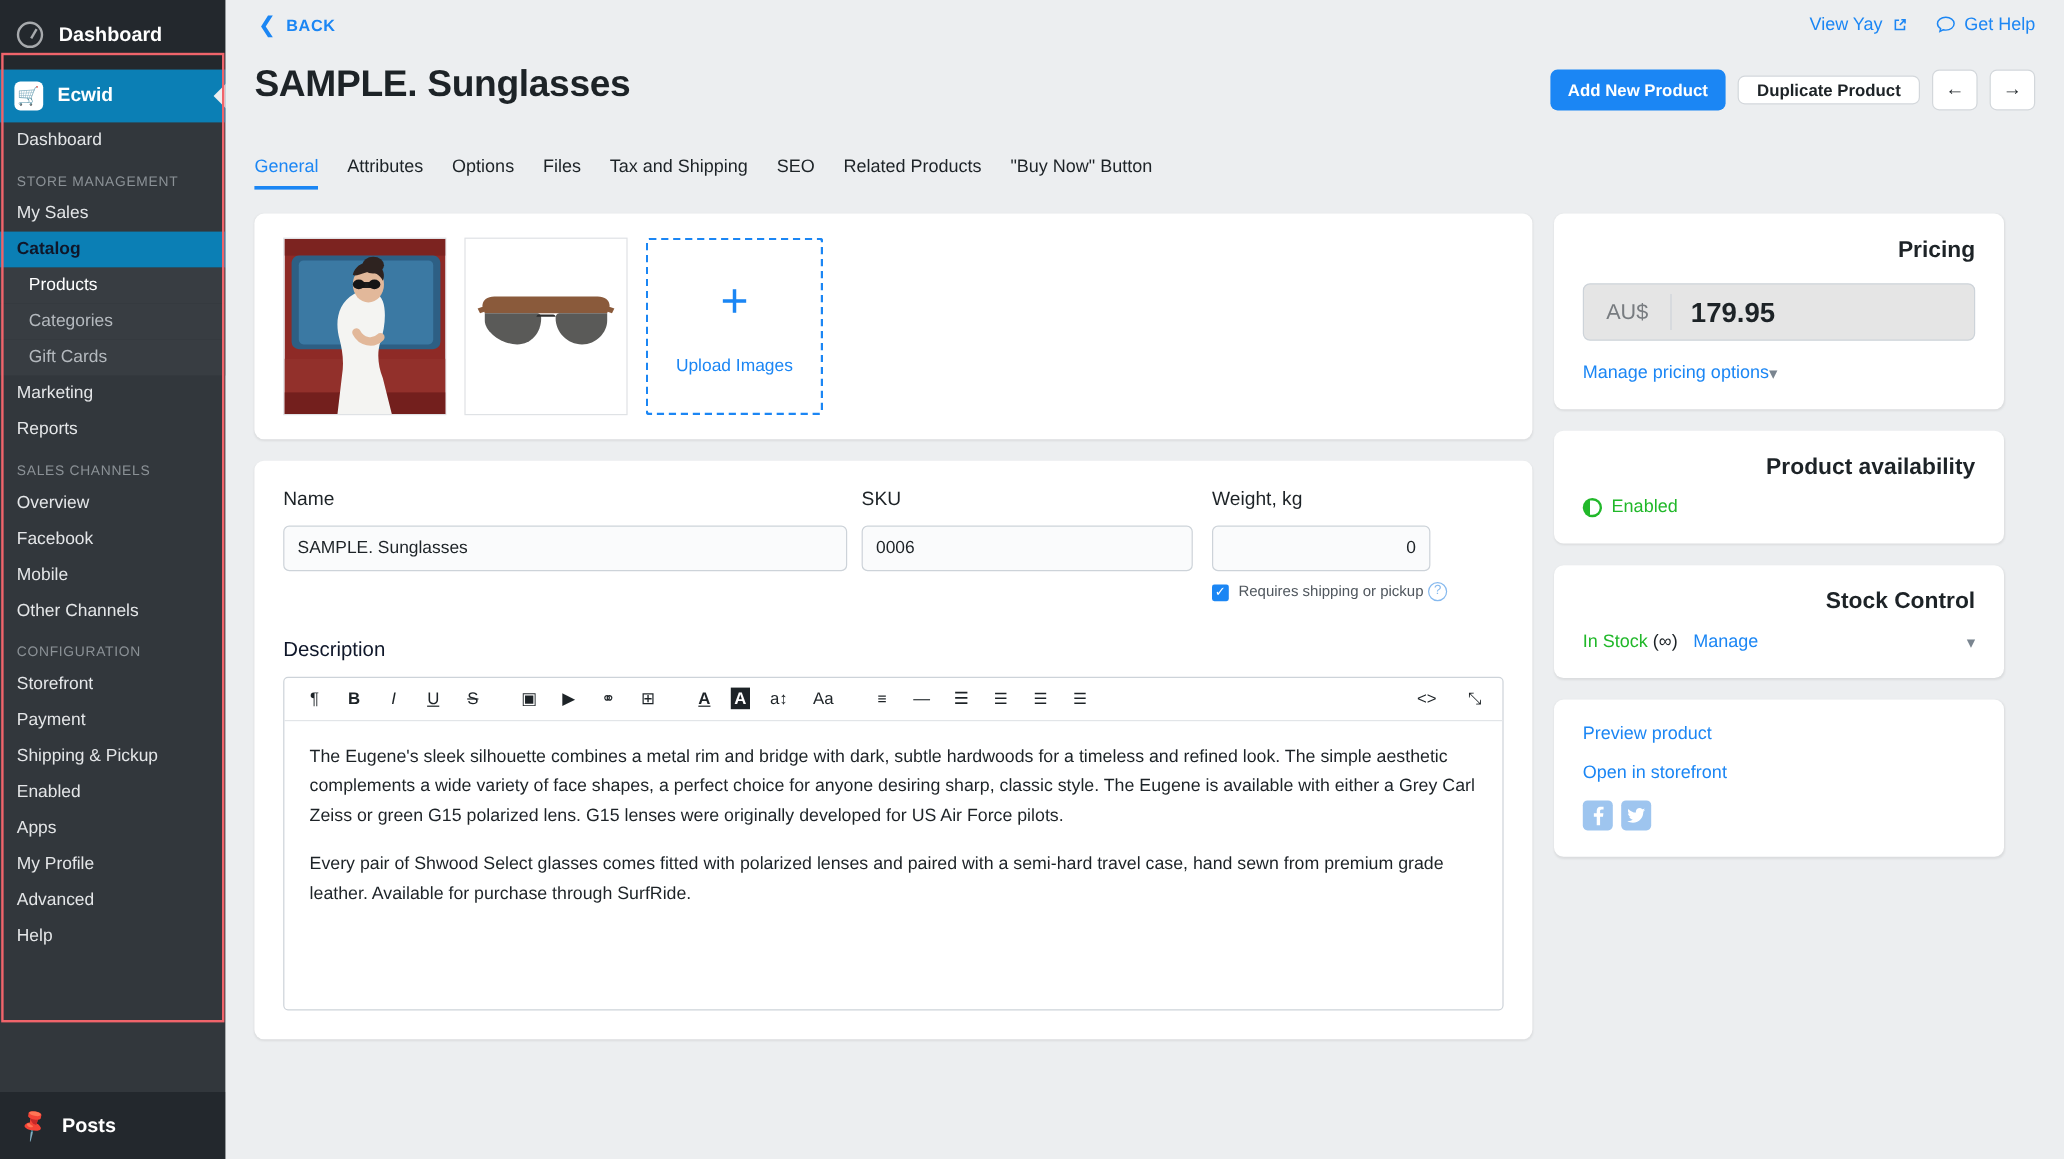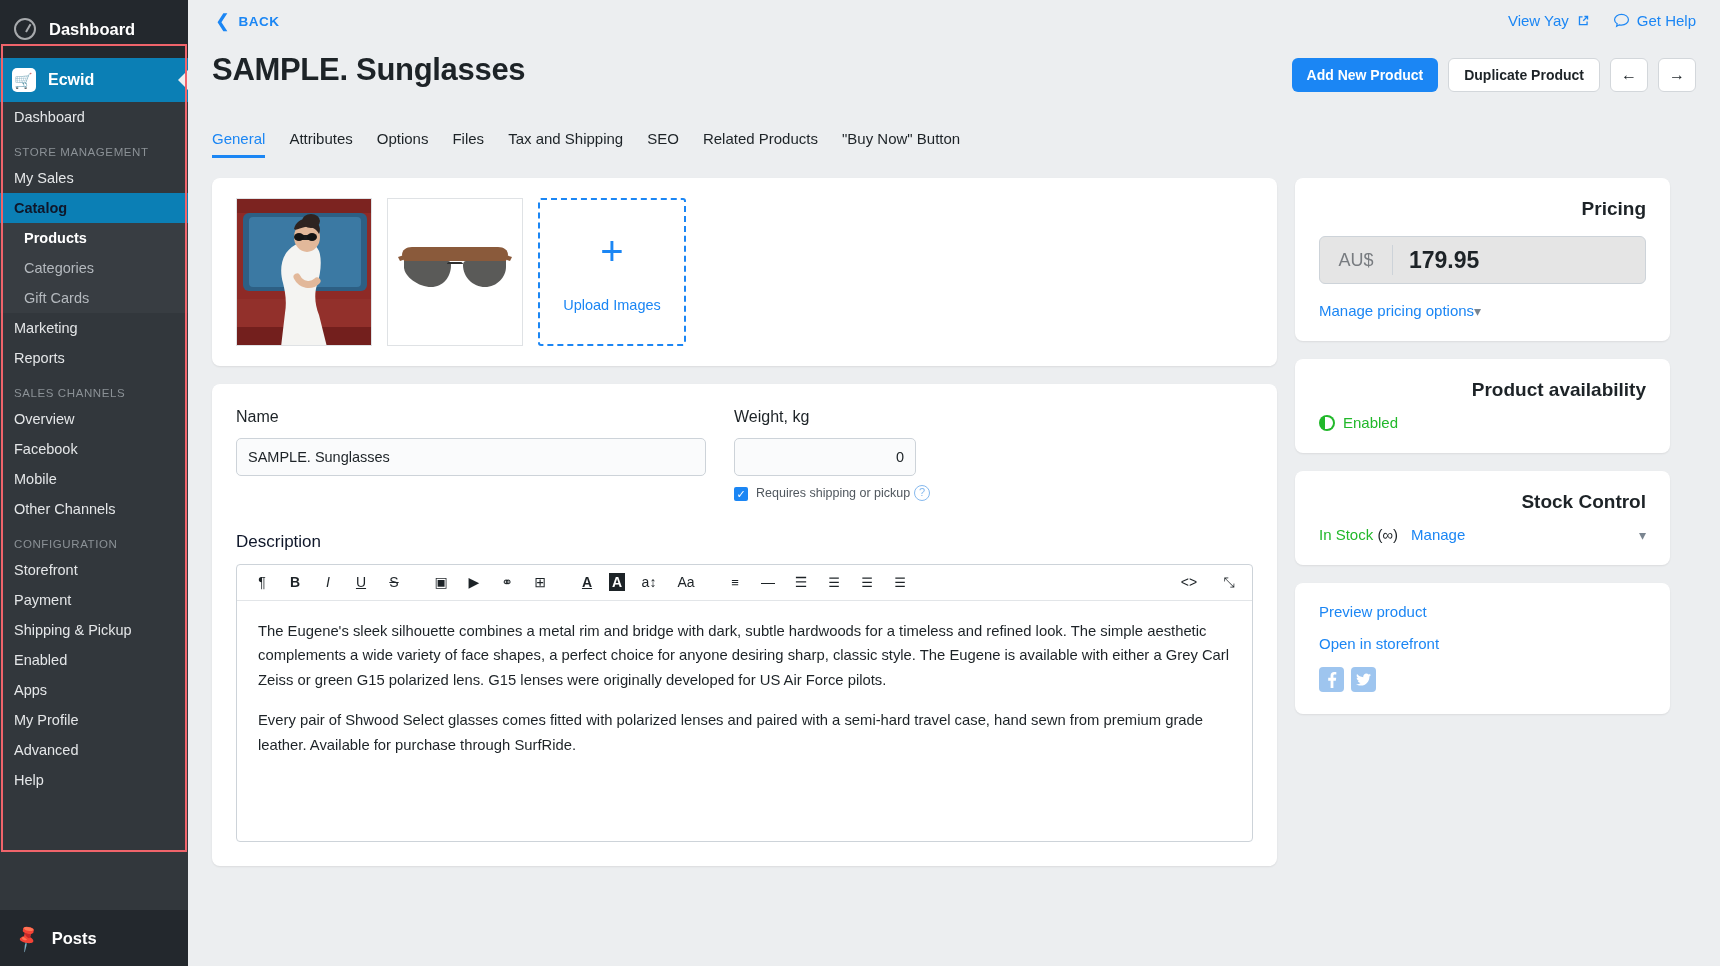--- a/index.html
+++ b/index.html
@@ -44,21 +44,21 @@
     position: absolute; right: -1px; top: 50%; transform: translateY(-50%);
     width: 0; height: 0; border-top: 11px solid transparent;
     border-bottom: 11px solid transparent; border-right: 11px solid #eceef0;
   }
   .sb-item {
     height: 30px; display:flex; align-items:center; padding-left: 14px;
     font-size: 14.5px; color: #e4e6e8; cursor: pointer;
   }
   .sb-item.sel { background: #0b7fb5; color:#0f172a; font-weight: bold; }
   .sb-item.sub { padding-left: 24px; background: #383d42; color:#b4b9be; height: 30px; }
-  .sb-item.sub.active { color:#fff; font-weight:bold; }
+  .sb-item.sub.active { color:#fff; font-weight:normal; }
   .sb-group {
     padding: 14px 0 5px 14px; font-size: 11.5px; letter-spacing: .6px;
     color: #8b9196; text-transform: uppercase;
   }
   .wp-bottom {
     position: absolute; bottom: 0; left: 0; width: 188px; height: 56px;
     background: #23282d; color: #fff; display: flex; align-items: center;
     gap: 12px; padding-left: 16px; font-size: 16.5px; font-weight: bold;
   }
   .pin-icon { font-size: 19px; color:#a7aaad; transform: rotate(-35deg); }
@@ -88,21 +88,21 @@
   .action-bar {
     position:absolute; right: 24px; top: 58px; display:flex; align-items:center; gap: 10px;
   }
   .btn-primary {
     background:#1b86f4; color:#fff; border:none; border-radius:6px;
     padding: 0 15px; height: 34px; font-size: 14px; font-weight: bold; cursor:pointer;
     font-family:"Liberation Sans", sans-serif;
   }
   .btn-white {
     background:#fff; color:#1d2327; border:1px solid #d3d7db; border-radius:6px;
-    padding: 0 15px; height: 34px; font-size: 14px; font-weight: bold; cursor:pointer;
+    padding: 0 15px; height: 24px; font-size: 14px; font-weight: bold; cursor:pointer;
     font-family:"Liberation Sans", sans-serif;
   }
   .btn-sq {
     background:#fff; color:#1d2327; border:1px solid #d3d7db; border-radius:6px;
     width: 38px; height: 34px; font-size: 16px; cursor:pointer; display:flex;
     align-items:center; justify-content:center;
     font-family:"Liberation Sans", sans-serif;
   }
   .tabs {
     position:absolute; left: 24px; top: 130px; display:flex; gap: 24px; font-size: 15px;
@@ -125,21 +125,21 @@
   .upload-box {
     width: 148px; height: 148px; border: 2.5px dashed #1b86f4; border-radius:3px;
     display:flex; flex-direction:column; align-items:center; justify-content:center; gap: 26px;
     color:#1b86f4; cursor:pointer;
   }
   .plus-glyph { font-size: 40px; line-height: 1; font-weight: 300; }
   .upload-label { font-size: 14.5px; }
 
   
   .details-card { margin-top: 18px; padding: 24px; }
-  .fields-row { display:flex; gap: 16px; align-items: flex-start; }
+  .fields-row { display:flex; gap: 4px; align-items: flex-start; }
   .fld-name { width: 470px; }
   .fld-sku  { width: 276px; margin-left: 8px; }
   .fld-wt   { width: 182px; margin-left: 12px; }
   .fld-label { font-size: 16px; color:#1d2327; margin-bottom: 12px; font-weight: normal; }
   .inp {
     width: 100%; height: 38px; border:1px solid #cdd3d9; border-radius:5px;
     background:#fafbfc; font-size: 14.5px; color:#1d2327; padding: 0 11px;
     font-family:"Liberation Sans", sans-serif;
   }
   .inp.right { text-align: right; }
@@ -333,20 +333,24 @@
             <span class="plus-glyph">+</span>
             <span class="upload-label">Upload Images</span>
           </div>
         </div>
 
         <div class="card details-card">
           <div class="fields-row">
             <div class="fld-name">
               <div class="fld-label">Name</div>
               <input class="inp" value="SAMPLE. Sunglasses" style="">
+            </div>
+            <div class="fld-sku">
+              <div class="fld-label">SKU</div>
+              <input class="inp" value="0006" style="">
             </div>
             <div class="fld-wt">
               <div class="fld-label">Weight, kg</div>
               <input class="inp right" value="0" style="">
               <div class="ship-row">
                 <span class="cbx">✓</span>
                 <span class="ship-txt">Requires shipping or pickup</span>
                 <span class="help-circ">?</span>
               </div>
             </div>

